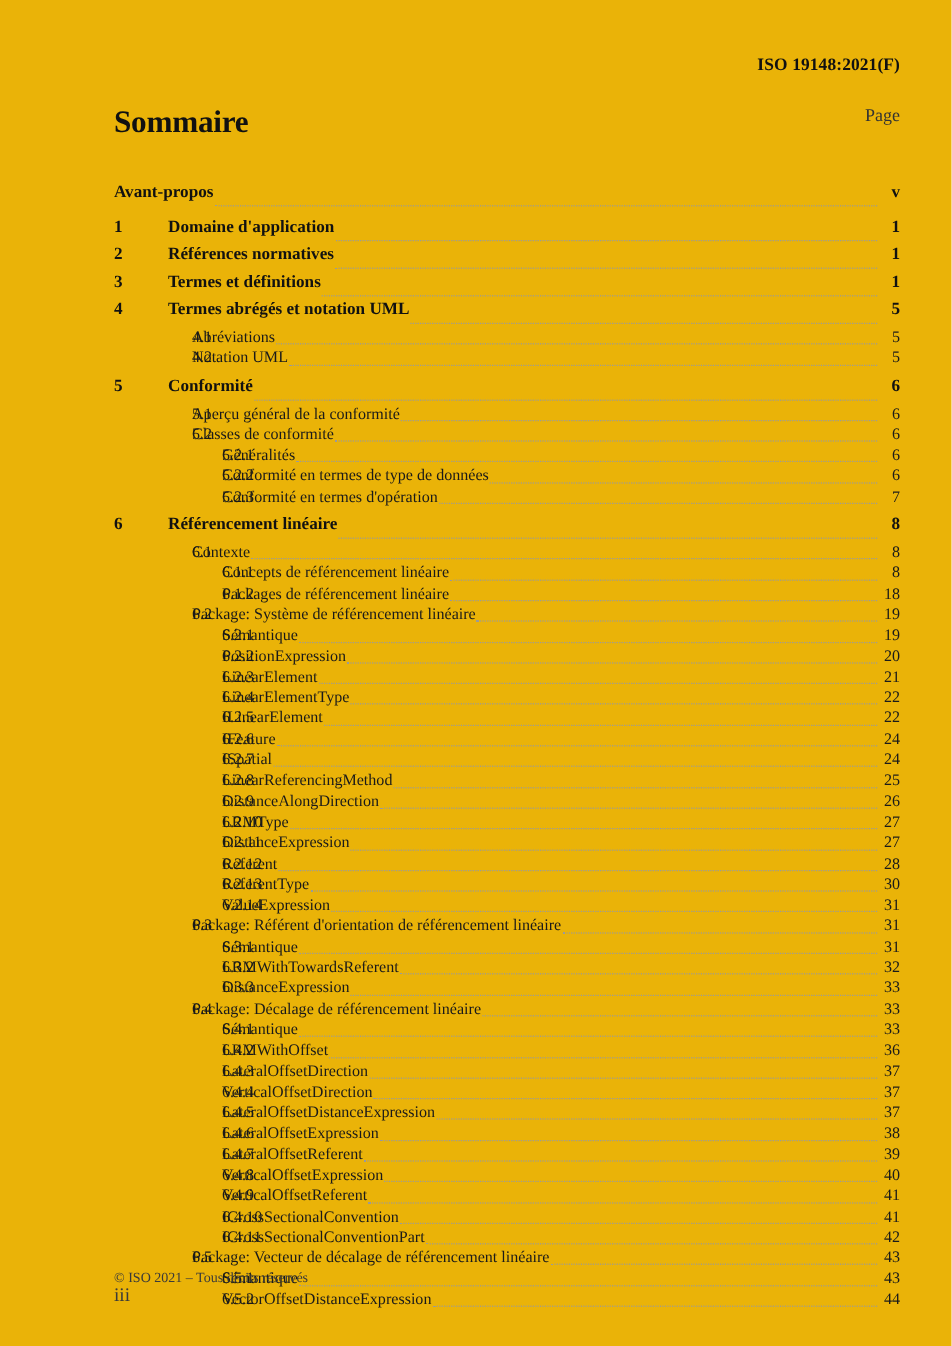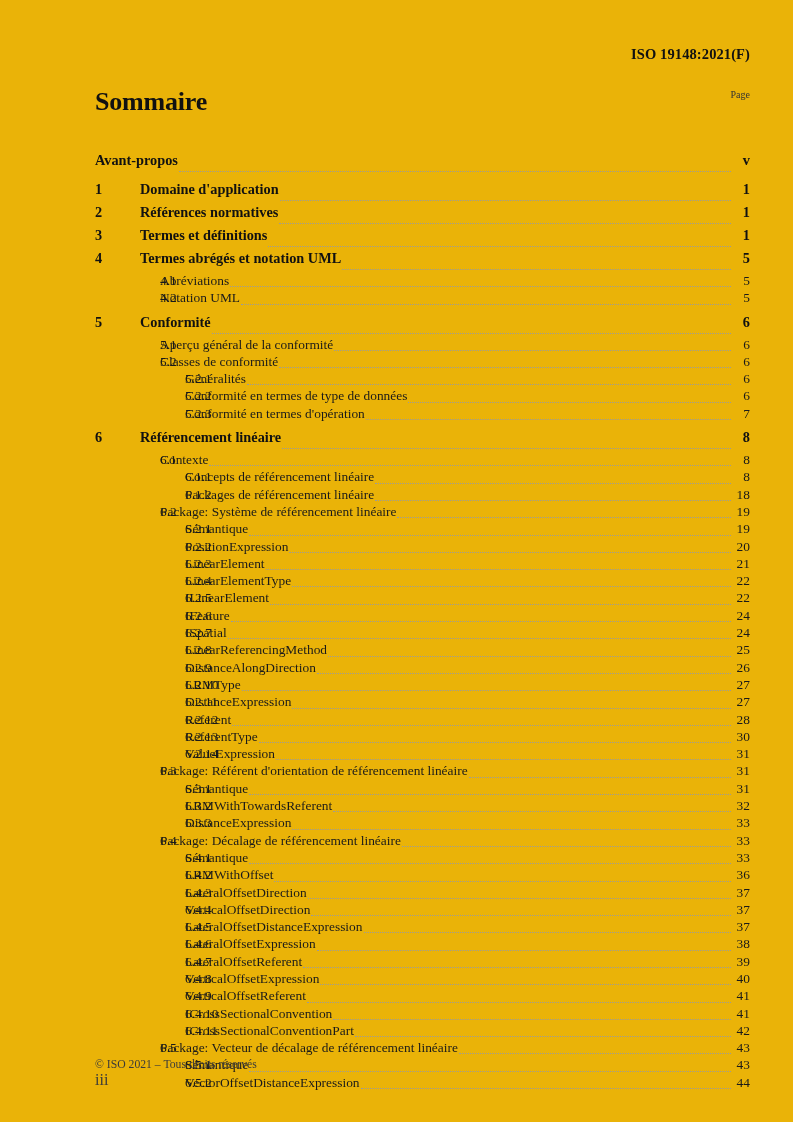--- a/index.html
+++ b/index.html
@@ -45,21 +45,21 @@
   .toc-title {
     font-family: "Liberation Serif", serif;
     font-weight: bold;
     font-size: 26px;
     line-height: 1;
     color: #111111;
     letter-spacing: -0.2px;
   }
   .page-label {
     font-family: "Liberation Serif", serif;
-    font-size: 10px;
+    font-size: 15px;
     color: #333333;
     padding-bottom: 3px;
   }
 
   
   .toc {
     position: absolute;
     top: 152px;
     left: 95px;
     width: 655px;

